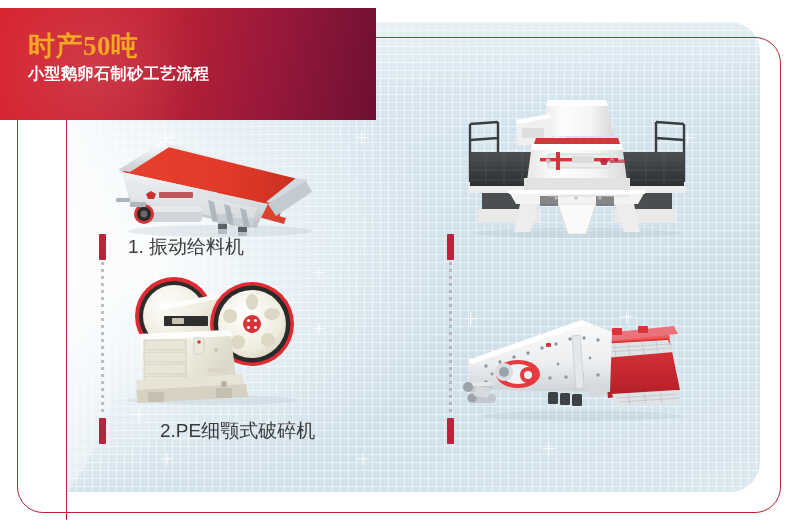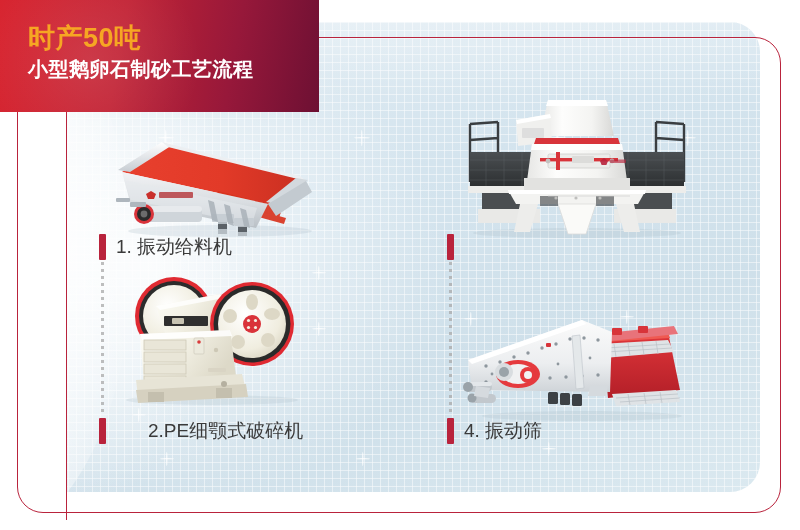--- a/index.html
+++ b/index.html
@@ -101,45 +101,46 @@
     position: absolute;
     left: 66px; top: 108px;
     width: 1.3px; height: 412px;
     background: #b9233c;
     z-index: 3;
   }
 
   
   .banner {
     position: absolute;
-    left: 0; top: 0;
-    width: 319px; height: 112px;
+    left: 0; top: 8px;
+    width: 376px; height: 112px;
     background: linear-gradient(100deg, #d8242f 0%, #c22335 38%, #97183a 72%, #6d1033 100%);
     z-index: 6;
     overflow: hidden;
+    font-family: Liberation Serif, serif;
   }
   .banner-sheen {
     position: absolute;
     left: -30px; top: -60px;
     width: 240px; height: 240px;
     background: radial-gradient(circle, rgba(255,255,255,0.10), rgba(255,255,255,0) 65%);
   }
   .banner-line1 {
     position: absolute;
     left: 28px; top: 20px;
     font-size: 27px;
     font-weight: bold;
     color: #f6a623;
     letter-spacing: 0.5px;
     white-space: nowrap;
   }
   .banner-line2 {
     position: absolute;
     left: 28px; top: 56px;
-    font-size: 20px;
+    font-size: 16px;
     font-weight: bold;
     color: #ffffff;
     letter-spacing: 0.5px;
     white-space: nowrap;
   }
 
   
   .caption {
     position: absolute;
     display: flex;
@@ -151,20 +152,21 @@
     height: 26px;
     background: #b9233c;
     border-radius: 1px;
     margin-right: 10px;
     flex: 0 0 auto;
   }
   .caption .label {
     font-size: 19px;
     color: #3a3a3a;
     white-space: nowrap;
+    margin-left: 12px;
   }
 
   
   .dots {
     position: absolute;
     width: 3px;
     z-index: 3;
     background-image: linear-gradient(to bottom, #a9a9a9 50%, rgba(255,255,255,0) 50%);
     background-size: 3px 7px;
     background-repeat: repeat-y;
@@ -532,21 +534,20 @@
     <span class="bar"></span>
     <span class="label">2.PE细颚式破碎机</span>
   </div>
 
   <div class="caption" style="left:447px; top:234px;">
     <span class="bar"></span>
   </div>
 
   <div class="caption" style="left:447px; top:418px;">
     <span class="bar"></span>
-    <span class="label">4. 振动筛</span>
   </div>
 
   <div class="banner">
     <div class="banner-sheen"></div>
     <div class="banner-line1">时产50吨</div>
     <div class="banner-line2">小型鹅卵石制砂工艺流程</div>
   </div>
 
 </div>
 

